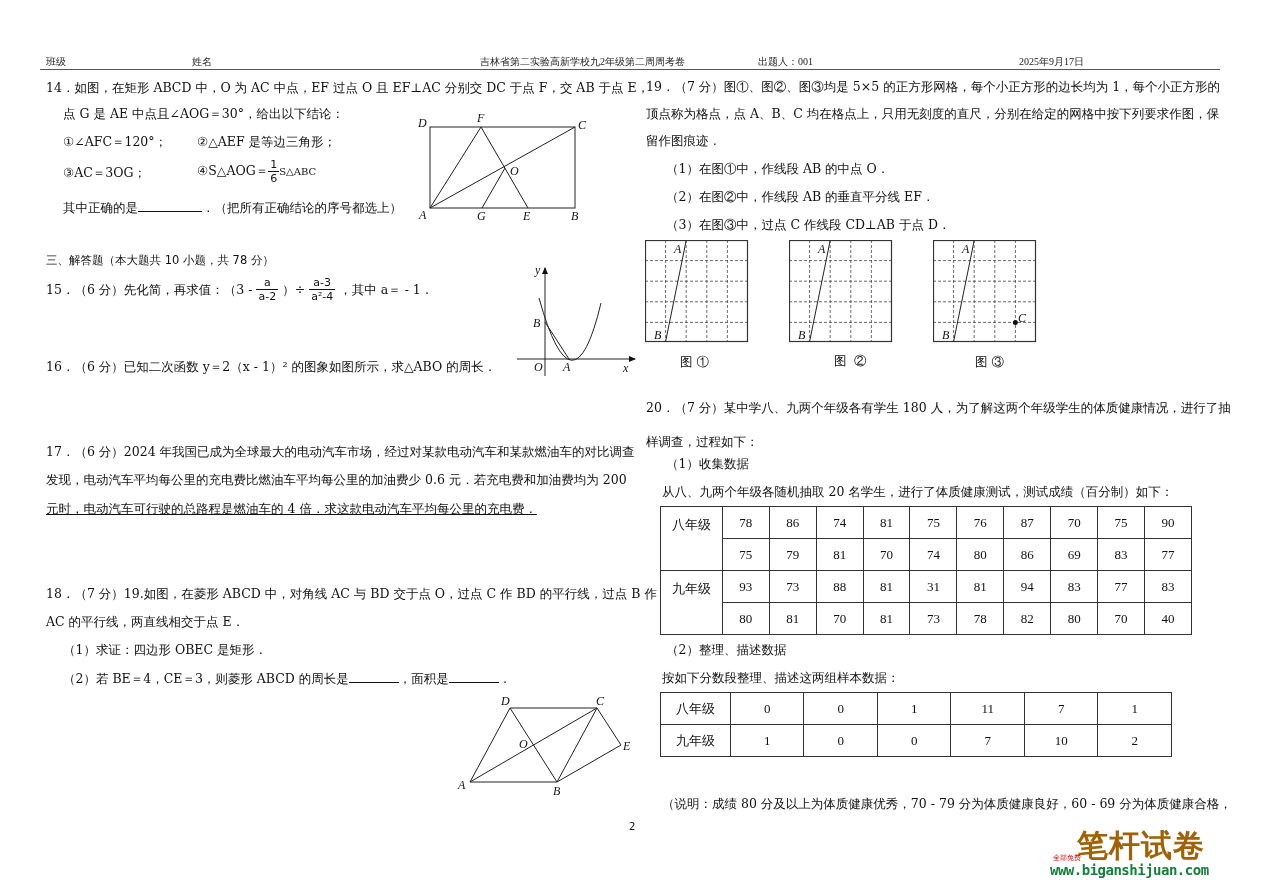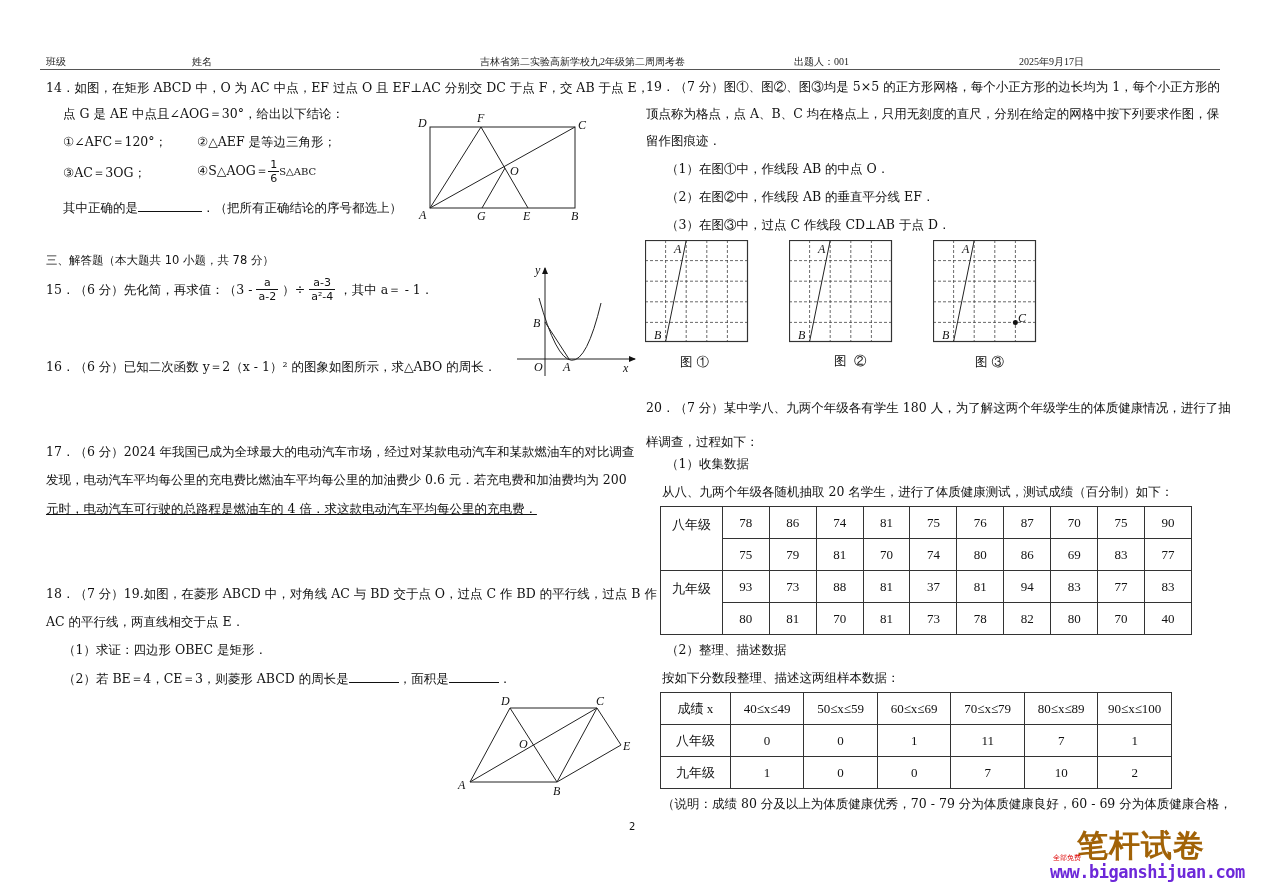--- a/index.html
+++ b/index.html
@@ -9,31 +9,31 @@
   .hdr { font-size:10px; color:#222; font-family:"Liberation Serif",serif; }
   .hdr-line { position:absolute; left:40px; top:69px; width:1180px; height:1px; background:#555; }
   .txt { font-size:12.5px; line-height:14px; }
   .blank { display:inline-block; border-bottom:1px solid #111; vertical-align:baseline; height:11px; }
   .frac { display:inline-block; vertical-align:middle; text-align:center; font-family:"DejaVu Sans",sans-serif; font-size:11px; line-height:13px; }
   .frac .num { display:block; border-bottom:1px solid #111; padding:0 2px; }
   .frac .den { display:block; padding:0 2px; }
   table.grid { border-collapse:collapse; position:absolute; font-family:"Liberation Serif",serif; font-size:13px; }
   table.grid td { border:1px solid #333; text-align:center; padding:0; }
   .wm-big { position:absolute; left:1077px; top:825px; font-family:"DejaVu Sans",sans-serif; font-size:31px; font-weight:bold; color:#a16207; letter-spacing:1px; }
-  .wm-url { position:absolute; left:1050px; top:862px; font-family:"DejaVu Sans Mono",monospace; font-size:17px; color:#6d28d9; font-weight:bold; letter-spacing:-0.5px; }
+  .wm-url { position:absolute; left:1050px; top:862px; font-family:"DejaVu Sans Mono",monospace; font-size:14px; color:#15803d; font-weight:bold; letter-spacing:-0.5px; }
   .wm-red { position:absolute; left:1053px; top:853px; font-size:7px; color:#d00; font-family:"DejaVu Sans",sans-serif; }
   svg text { font-family:"Liberation Serif",serif; font-style:italic; }
 </style>
 </head>
 <body>
 
 <div class="abs hdr" style="left:46px;top:55px;">班级</div>
 <div class="abs hdr" style="left:192px;top:55px;">姓名</div>
 <div class="abs hdr" style="left:480px;top:55px;">吉林省第二实验高新学校九2年级第二周周考卷</div>
-<div class="abs hdr" style="left:794px;top:55px;font-family:Liberation Serif, serif;">出题人：001</div>
+<div class="abs hdr" style="left:758px;top:55px;font-family:Liberation Serif, serif;">出题人：001</div>
 <div class="abs hdr" style="left:1019px;top:55px;">2025年9月17日</div>
 <div class="hdr-line"></div>
 
 <div class="abs txt" style="left:46px;top:81px;">14．如图，在矩形 ABCD 中，O 为 AC 中点，EF 过点 O 且 EF⊥AC 分别交 DC 于点 F，交 AB 于点 E，</div>
 <div class="abs txt" style="left:63px;top:107px;">点 G 是 AE 中点且∠AOG＝30°，给出以下结论：</div>
 <div class="abs txt" style="left:63px;top:135px;">①∠AFC＝120°；</div>
 <div class="abs txt" style="left:197px;top:135px;">②△AEF 是等边三角形；</div>
 <div class="abs txt" style="left:63px;top:166px;">③AC＝3OG；</div>
 <div class="abs txt" style="left:197px;top:158px;">
   <span>④S△AOG＝</span><span class="frac"><span class="num">1</span><span class="den">6</span></span><span style="font-size:10px">S△ABC</span>
@@ -220,21 +220,21 @@
     <td>69</td>
     <td>83</td>
     <td>77</td>
   </tr>
   <tr style="height:32px">
     <td rowspan="2" style="vertical-align:top;padding-top:9px;">九年级</td>
     <td>93</td>
     <td>73</td>
     <td>88</td>
     <td>81</td>
-    <td>37</td>
+    <td>31</td>
     <td>81</td>
     <td>94</td>
     <td>83</td>
     <td>77</td>
     <td>83</td>
   </tr>
   <tr style="height:32px">
     <td>80</td>
     <td>81</td>
     <td>70</td>
@@ -251,29 +251,20 @@
 
 <div class="abs txt" style="left:666px;top:643px;">（2）整理、描述数据</div>
 <div class="abs txt" style="left:662px;top:671px;">按如下分数段整理、描述这两组样本数据：</div>
 
 <table class="grid" style="left:660px;top:692px;width:512px;">
   <colgroup>
       <col style="width:70px">
       <col span="6" style="width:73.6px">
     </colgroup>
   <tbody>
-      <tr style="height:32px">
-    <td>成绩 x</td>
-    <td>40≤x≤49</td>
-    <td>50≤x≤59</td>
-    <td>60≤x≤69</td>
-    <td>70≤x≤79</td>
-    <td>80≤x≤89</td>
-    <td>90≤x≤100</td>
-  </tr>
   <tr style="height:32px">
     <td>八年级</td>
     <td>0</td>
     <td>0</td>
     <td>1</td>
     <td>11</td>
     <td>7</td>
     <td>1</td>
   </tr>
   <tr style="height:32px">

